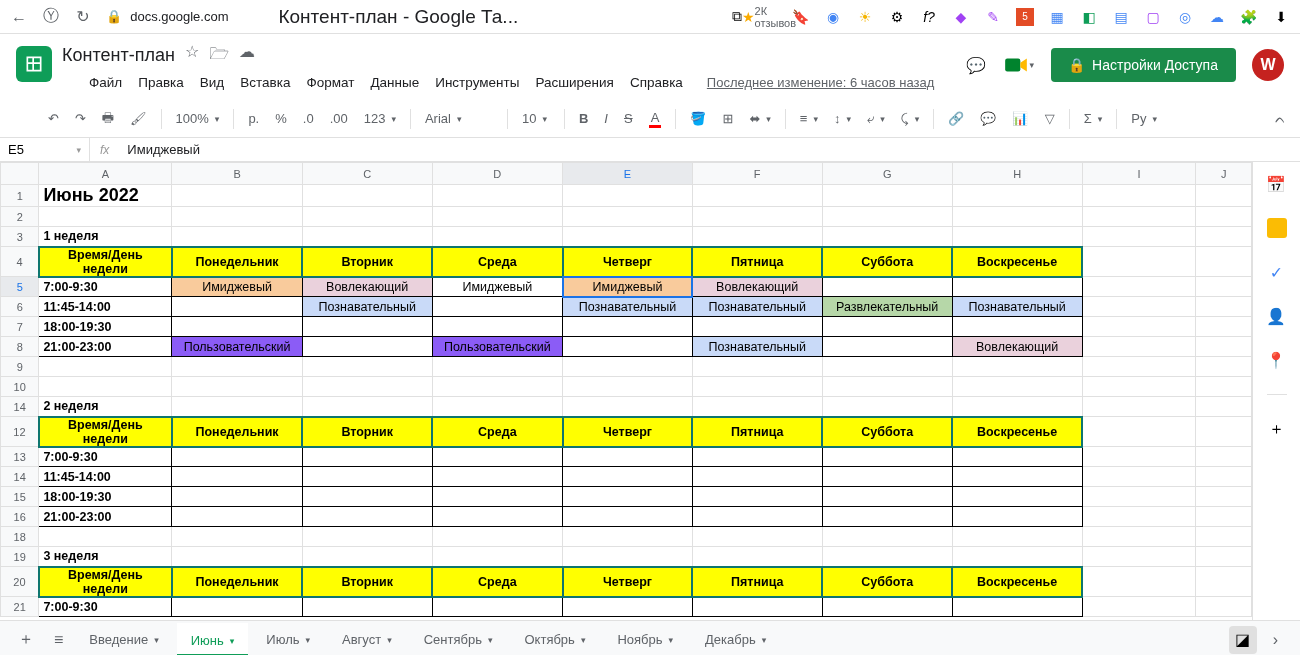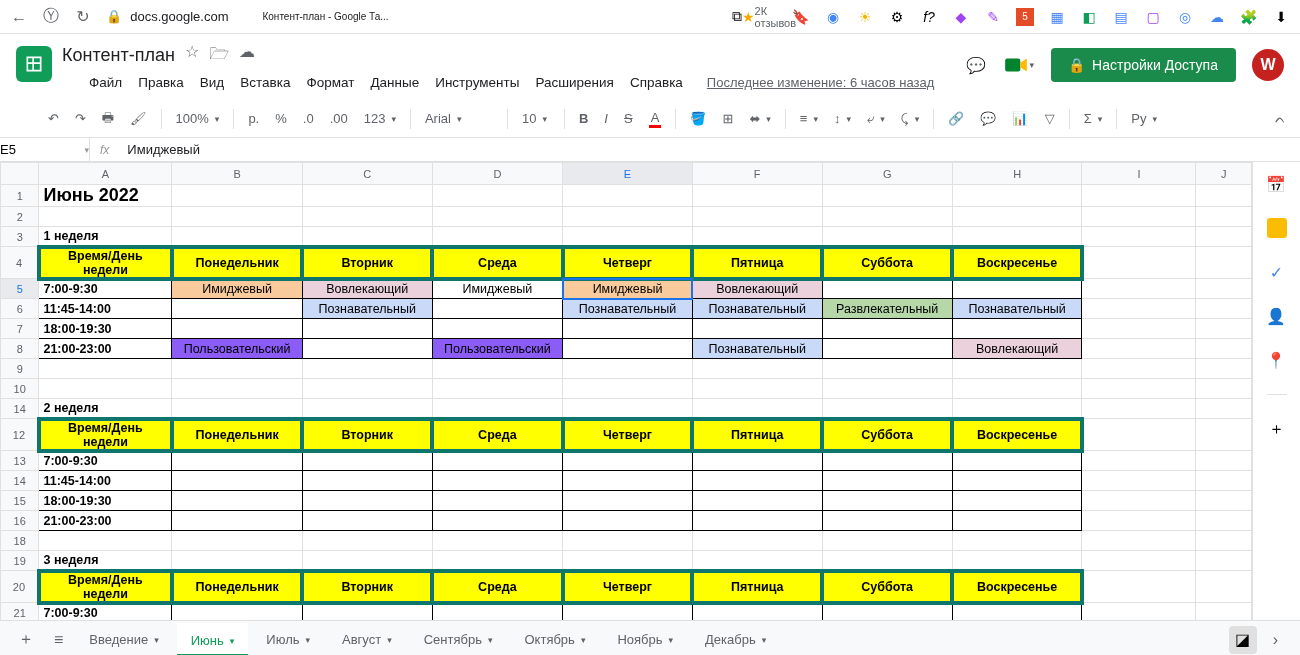--- a/index.html
+++ b/index.html
@@ -3,21 +3,21 @@
 <meta charset="utf-8">
 <style>
 * { margin: 0; padding: 0; box-sizing: border-box; font-family: Arial, sans-serif; }
 body { width: 1300px; height: 655px; overflow: hidden; background: #fff; position: relative; }
 
 
 .browser-bar { height: 34px; display: flex; align-items: center; padding: 0 10px; gap: 14px; border-bottom: 1px solid #e0e0e0; }
 .browser-bar .nav-btn { width: 18px; height: 18px; display: flex; align-items: center; justify-content: center; color: #5f6368; cursor: pointer; }
 .url-box { display: flex; align-items: center; gap: 8px; font-size: 13px; color: #5f6368; }
 .url-box .domain { color: #202124; }
-.tab-title { font-size: 10px; color: #202124; margin-left: 20px; }
+.tab-title { font-size: 19px; color: #202124; margin-left: 36px; }
 .ext-icons { margin-left: auto; display: flex; gap: 14px; align-items: center; }
 .ext-icons .ext { width: 18px; height: 18px; display: flex; align-items: center; justify-content: center; font-size: 14px; }
 
 
 .docs-header { padding: 8px 16px 0 16px; display: flex; align-items: flex-start; gap: 10px; }
 .sheets-logo { width: 36px; height: 36px; background: #0f9d58; border-radius: 6px; display: flex; align-items: center; justify-content: center; margin-top: 4px; }
 .sheets-logo svg { fill: #fff; }
 .title-area { flex: 1; }
 .title-row { display: flex; align-items: center; gap: 10px; }
 .doc-title { font-size: 18px; color: #202124; }
@@ -33,41 +33,41 @@
 
 
 .toolbar { height: 38px; border-bottom: 1px solid #e0e0e0; display: flex; align-items: center; padding: 0 10px 0 42px; gap: 4px; font-size: 13px; color: #5f6368; margin-top: 6px; }
 .toolbar .tb { padding: 4px 6px; display: flex; align-items: center; gap: 3px; cursor: pointer; border-radius: 2px; }
 .toolbar .sep { width: 1px; height: 20px; background: #e0e0e0; margin: 0 4px; }
 .toolbar .dd::after { content: "▾"; font-size: 9px; margin-left: 3px; }
 .toolbar .chev { cursor: pointer; padding: 4px; margin-left: auto; }
 
 
 .formula-bar { height: 24px; display: flex; align-items: center; border-bottom: 1px solid #e0e0e0; font-size: 13px; }
-.name-box { width: 90px; padding: 0 0; border-right: 1px solid #e0e0e0; display: flex; align-items: center; justify-content: space-between; height: 100%; }
+.name-box { width: 90px; padding: 0 8px; border-right: 1px solid #e0e0e0; display: flex; align-items: center; justify-content: space-between; height: 100%; }
 .fx-label { padding: 0 10px; color: #999; font-style: italic; font-size: 12px; }
 .formula-input { flex: 1; padding: 0 8px; color: #202124; }
 
 
 .sheet-wrap { display: flex; height: 458px; }
 .sheet { flex: 1; overflow: hidden; position: relative; }
 .side-panel { width: 48px; border-left: 1px solid #e0e0e0; display: flex; flex-direction: column; align-items: center; padding-top: 12px; gap: 24px; }
 .side-panel .sp { width: 20px; height: 20px; cursor: pointer; display: flex; align-items: center; justify-content: center; }
 
 table { border-collapse: collapse; table-layout: fixed; }
 .col-headers th, .row-num { background: #f8f9fa; font-weight: normal; font-size: 11px; color: #5f6368; border: 1px solid #e0e0e0; text-align: center; }
 .col-headers th { height: 22px; }
 .row-num { width: 40px; }
 .corner { width: 40px; background: #f8f9fa; border: 1px solid #e0e0e0; }
 td { border: 1px solid #e0e0e0; height: 20px; font-size: 12.5px; padding: 0 4px; vertical-align: middle; }
 .colA { width: 140px; } .colB,.colC,.colD,.colE,.colF,.colG,.colH { width: 132px; } .colI { width: 124px; } .colJ { width: 60px; }
 
 .title-cell { font-size: 18px; font-weight: bold; }
 .bold { font-weight: bold; }
-.hdr-y { background: #ffff00; font-weight: bold; text-align: center; border: 4px solid #0f766e; }
+.hdr-y { background: #ffff00; font-weight: bold; text-align: center; border: 2px solid #0f766e; }
 .time-col { font-weight: bold; border: 1px solid #000; margin-left: 22px; }
 .bordered { border: 1px solid #000; text-align: center; }
 .bg-peach { background: #f9cb9c; }
 .bg-pink { background: #ead1dc; }
 .bg-blue { background: #c9daf8; }
 .bg-green { background: #b6d7a8; }
 .bg-rose { background: #8b5cf6; }
 .selected { outline: 2px solid #1a73e8; outline-offset: -1px; }
 .row-num.sel, .col-headers th.sel { background: #e8eaed; color: #1a73e8; }
 

